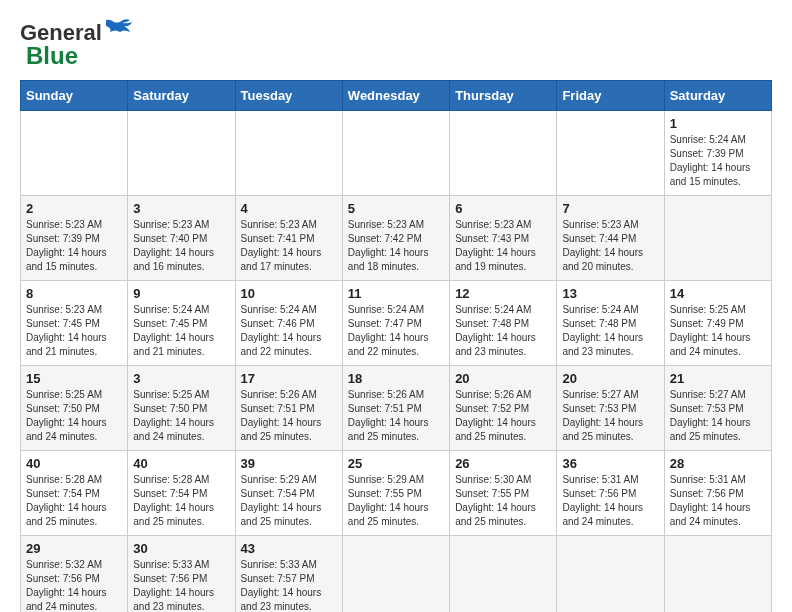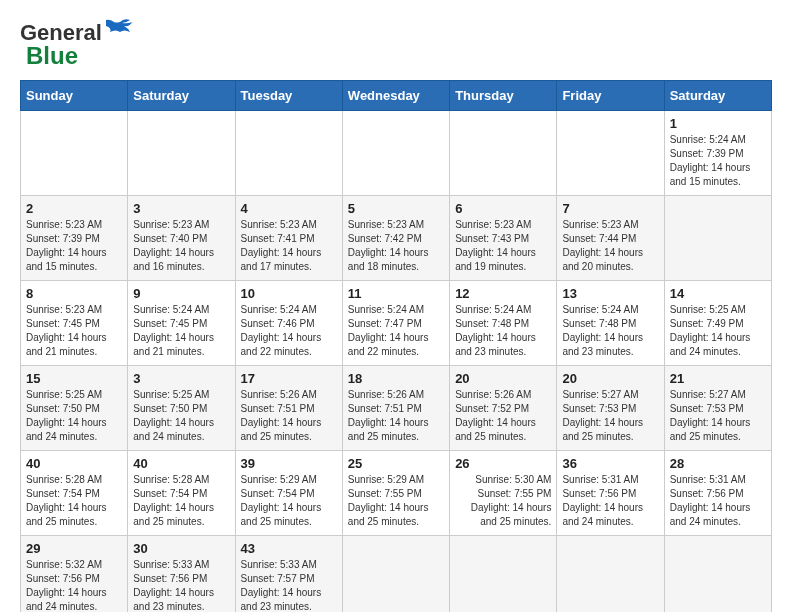--- a/index.html
+++ b/index.html
@@ -293,21 +293,21 @@
         </td>
         <td>
           <span class="day-num">25</span>
           <div class="day-info" style="white-space: pre-line;">Sunrise: 5:29 AM
 Sunset: 7:55 PM
 Daylight: 14 hours
 and 25 minutes.</div>
         </td>
         <td>
           <span class="day-num">26</span>
-          <div class="day-info" style="white-space: pre-line; text-align: right;">Sunrise: 5:30 AM
+          <div class="day-info" style="white-space: pre-line;">Sunrise: 5:30 AM
 Sunset: 7:55 PM
 Daylight: 14 hours
 and 25 minutes.</div>
         </td>
         <td>
           <span class="day-num">36</span>
           <div class="day-info" style="white-space: pre-line;">Sunrise: 5:31 AM
 Sunset: 7:56 PM
 Daylight: 14 hours
 and 24 minutes.</div>

